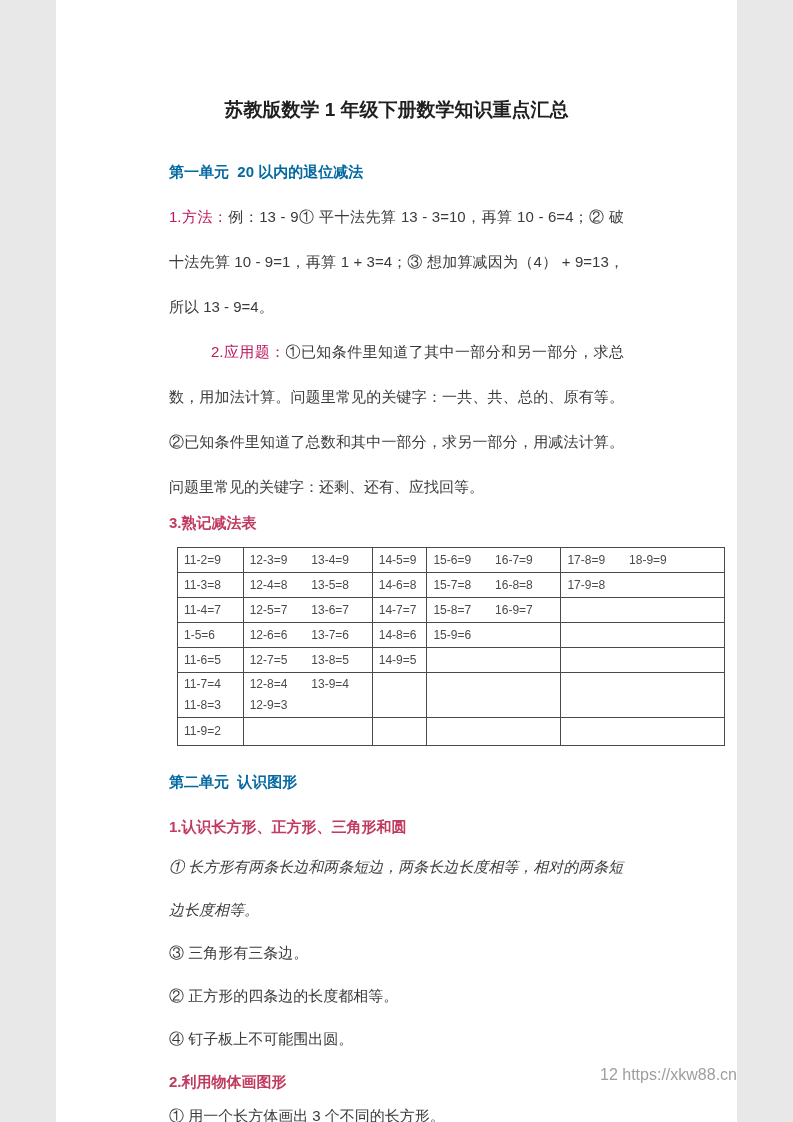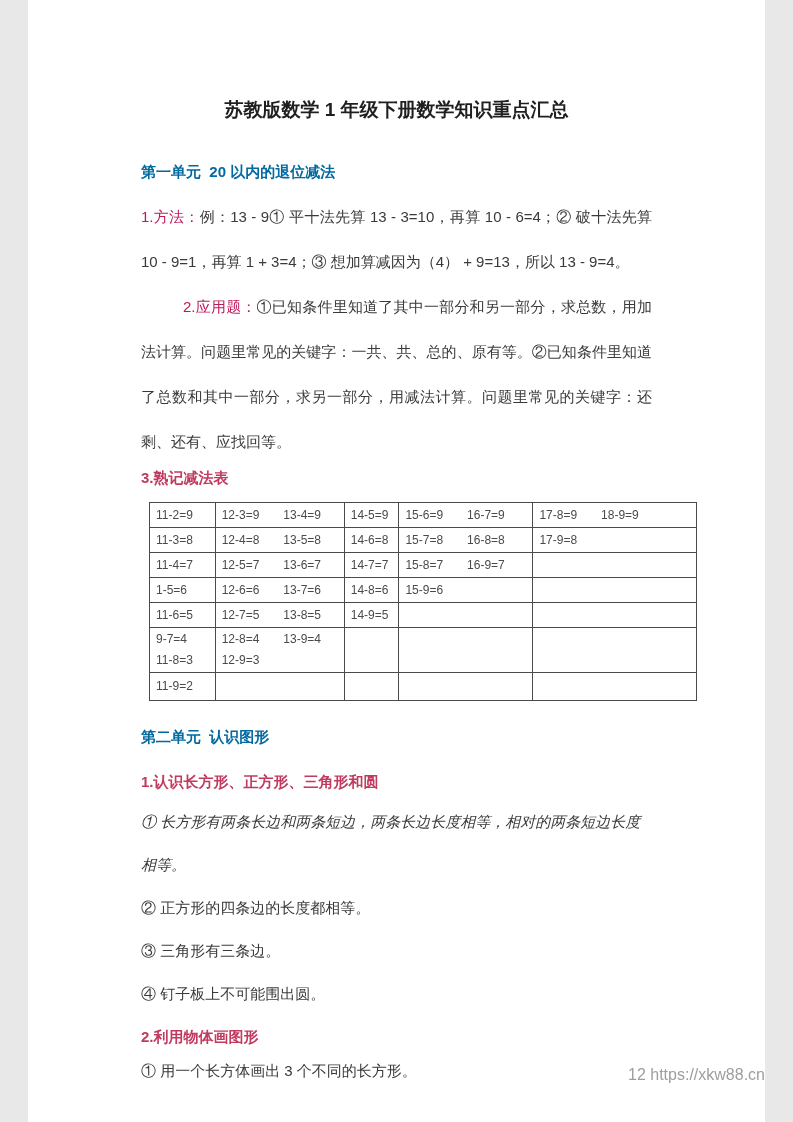--- a/index.html
+++ b/index.html
@@ -1,18 +1,18 @@
 <!DOCTYPE html>
 <html><head>
 <meta charset="utf-8">
 <style>
   html,body { margin:0; padding:0; background:#e8e8e8; }
   .page {
     position:relative;
-    width:737px; height:1122px;
+    width:681px; height:1122px;
     margin:0 auto;
     background:#ffffff;
     font-family:"Liberation Sans", sans-serif;
     overflow:hidden;
   }
   .content { padding:97px 113px 0 113px; }
 
   .doc-title {
     margin:0;
     font-size:19px; font-weight:bold; color:#1f1f1f;
@@ -230,21 +230,21 @@
               <div class="eq-line">
                 <span>14-9=5</span>
               </div>
             </td>
             <td></td>
             <td></td>
           </tr>
           <tr>
             <td>
               <div class="eq-line">
-                <span>9-7=4</span>
+                <span>11-7=4</span>
               </div>
               <div class="eq-line">
                 <span>11-8=3</span>
               </div>
             </td>
             <td>
               <div class="eq-line">
                 <span>12-8=4</span>
                 <span>13-9=4</span>
               </div>
@@ -268,22 +268,22 @@
             <td></td>
           </tr>
         </tbody>
     </table>
 
     <h2 class="unit-heading second">第二单元  认识图形</h2>
 
     <h3 class="red-subheading mt21">1.认识长方形、正方形、三角形和圆</h3>
 
     <div class="list-item first">① 长方形有两条长边和两条短边，两条长边长度相等，相对的两条短边长度相等。</div>
+    <div class="list-item">③ 三角形有三条边。</div>
     <div class="list-item">② 正方形的四条边的长度都相等。</div>
-    <div class="list-item">③ 三角形有三条边。</div>
     <div class="list-item">④ 钉子板上不可能围出圆。</div>
 
     <h3 class="red-subheading mt10">2.利用物体画图形</h3>
 
     <div class="list-item">① 用一个长方体画出 3 个不同的长方形。</div>
 
   </div>
 
   <div class="page-footer">12 https://xkw88.cn</div>
 </div>

